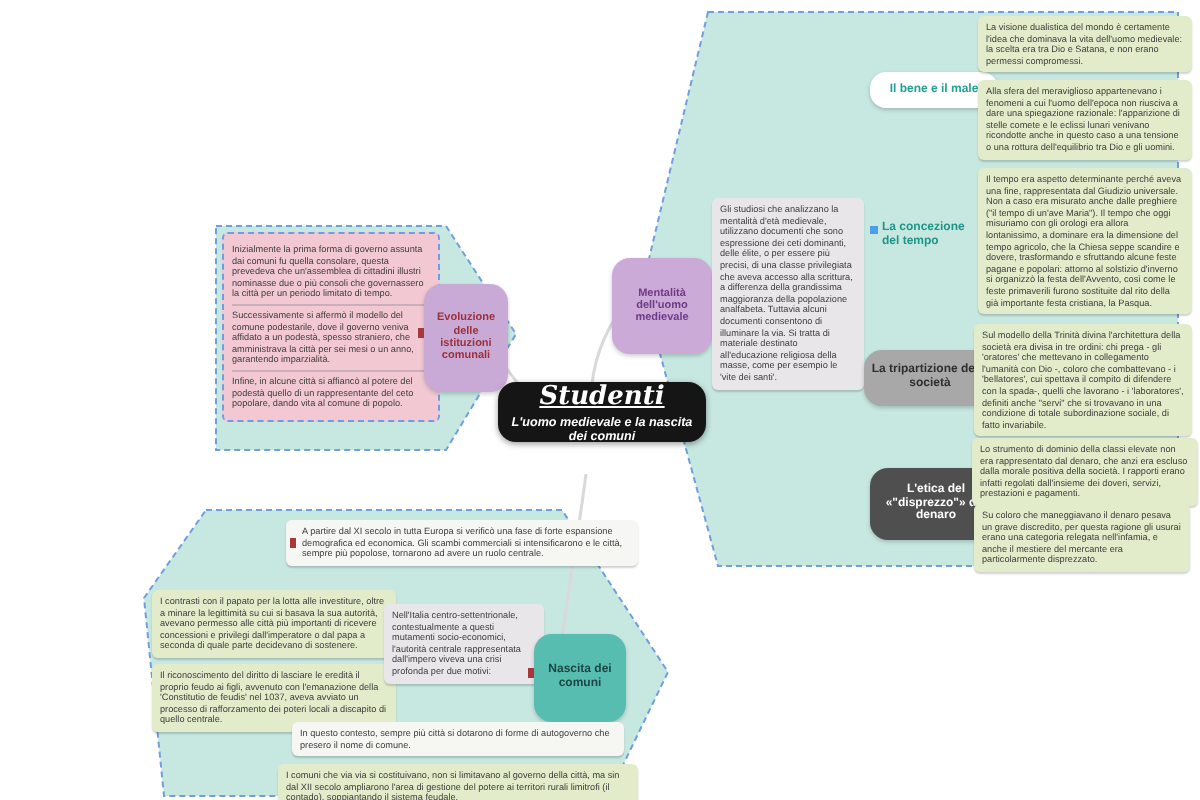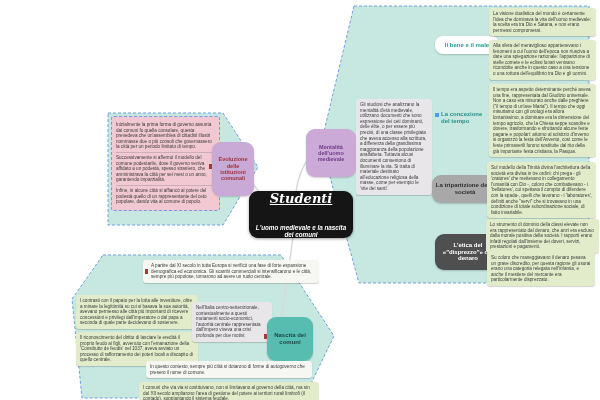--- a/index.html
+++ b/index.html
@@ -23,23 +23,23 @@
   .tag.white-tag{background:#ffffff;color:#23a094;border-radius:8px;}
   .tag.gray-tag{background:#a8a8a8;color:#2e2e2e;}
   .tag.dark-tag{background:#4f4f4f;color:#ffffff;}
   .tag.teal-tag{background:#58bdb1;color:#1c4744;}
   .tag.evoluzione{background:#c9aad7;color:#9c3039;font-size:5.5px;}
   .freelabel{position:absolute;display:flex;align-items:flex-start;gap:2px;
              font-weight:bold;font-size:6px;line-height:1.2;color:#1f9488;text-align:left;}
   .sq{display:inline-block;flex:0 0 auto;}
   .sq.blue{width:4px;height:4px;background:#4a9fe8;margin-top:2px;}
   .marker-red{position:absolute;width:3px;height:5px;background:#a8373c;}
-  .center-node{position:absolute;left:249px;top:191px;width:104px;height:47px;background:#151515;
+  .center-node{position:absolute;left:249px;top:191px;width:104px;height:30px;background:#151515;
                border-radius:9px;display:flex;flex-direction:column;align-items:center;
-               justify-content:space-between;color:#fff;box-shadow:0 1px 3px rgba(0,0,0,0.4);}
+               justify-content:flex-start;color:#fff;box-shadow:0 1px 3px rgba(0,0,0,0.4);}
   .center-title{font-family:"DejaVu Serif", serif;font-style:italic;font-weight:bold;
                 font-size:13px;text-decoration:underline;}
   .center-sub{font-style:italic;font-weight:bold;font-size:6.3px;text-align:center;
               margin-top:2px;width:92px;}
 </style>
 </head>
 <body>
 
 <div class="stage">
 

